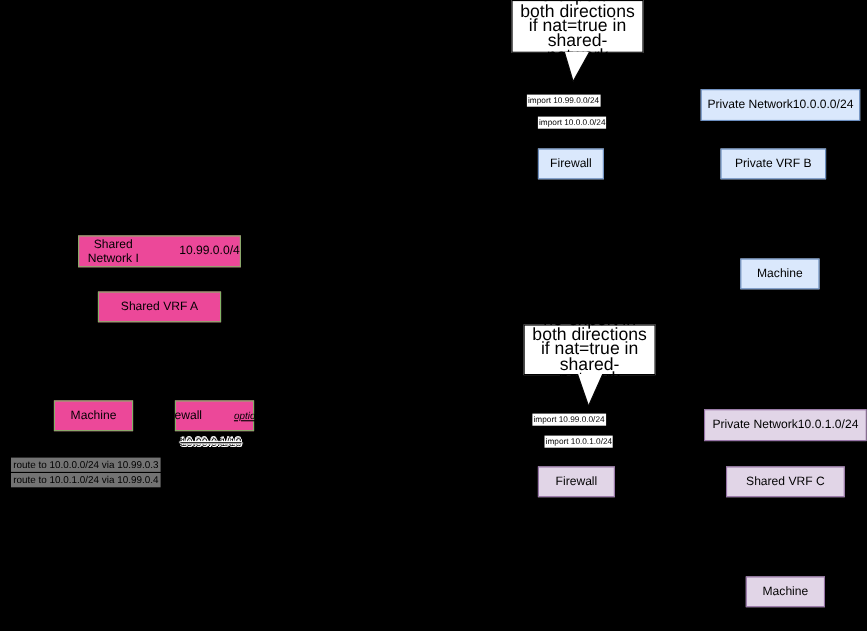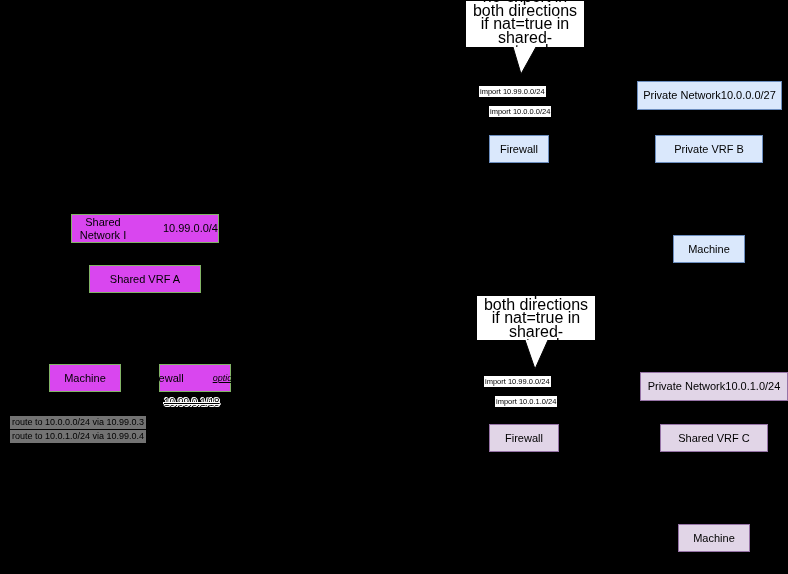--- a/index.html
+++ b/index.html
@@ -17,21 +17,21 @@
     flex-direction: row;
     align-items: center;
     justify-content: center;
     text-align: center;
     color: #000;
     font-size: 11px;
     line-height: 13px;
     border: 1px solid #000;
     box-sizing: border-box;
   }
-  .green  { background: #d946ef; border-color: #82b366; gap: 29px; }
+  .green  { background: #ec4899; border-color: #82b366; gap: 29px; }
   .blue   { background: #dae8fc; border-color: #6c8ebf; }
   .purple { background: #e1d5e7; border-color: #9673a6; }
   .node .note { font-size: 9px; font-style: italic; line-height: 10px; text-decoration: underline; }
   .callout {
     position: absolute;
     background: #ffffff;
     border: 1px solid #000000;
     color: #000;
     font-size: 16px;
     line-height: 13.5px;
@@ -84,28 +84,28 @@
     <polygon points="1,0 24,0 9,27" fill="#ffffff"></polygon>
     <line x1="1" y1="0" x2="9" y2="27" stroke="#000000" stroke-width="1"></line>
     <line x1="24" y1="0" x2="9" y2="27" stroke="#000000" stroke-width="1"></line>
   </svg>
 
   <div class="import-label" style="left:479px; top:86px;">import 10.99.0.0/24</div>
   <div class="import-label" style="left:489px; top:106px;">import 10.0.0.0/24</div>
 
   <div class="node blue" style="left:637px; top:81px; width:145px; height:29px;">
     <div>Private Network</div>
-    <div>10.0.0.0/27</div>
+    <div>10.0.0.0/24</div>
   </div>
 
   <div class="node blue" style="left:489px; top:135px; width:60px; height:28px;">
     <div>Firewall</div>
   </div>
 
-  <div class="node blue" style="left:655px; top:135px; width:108px; height:28px;">
+  <div class="node blue" style="left:655px; top:135px; width:96px; height:28px;">
     <div>Private VRF B</div>
   </div>
 
   <div class="node blue" style="left:673px; top:235px; width:72px; height:28px;">
     <div>Machine</div>
   </div>
 
   <div class="node green" style="left:71px; top:214px; width:148px; height:29px;">
     <div>Shared Network I</div>
     <div>10.99.0.0/4</div>

